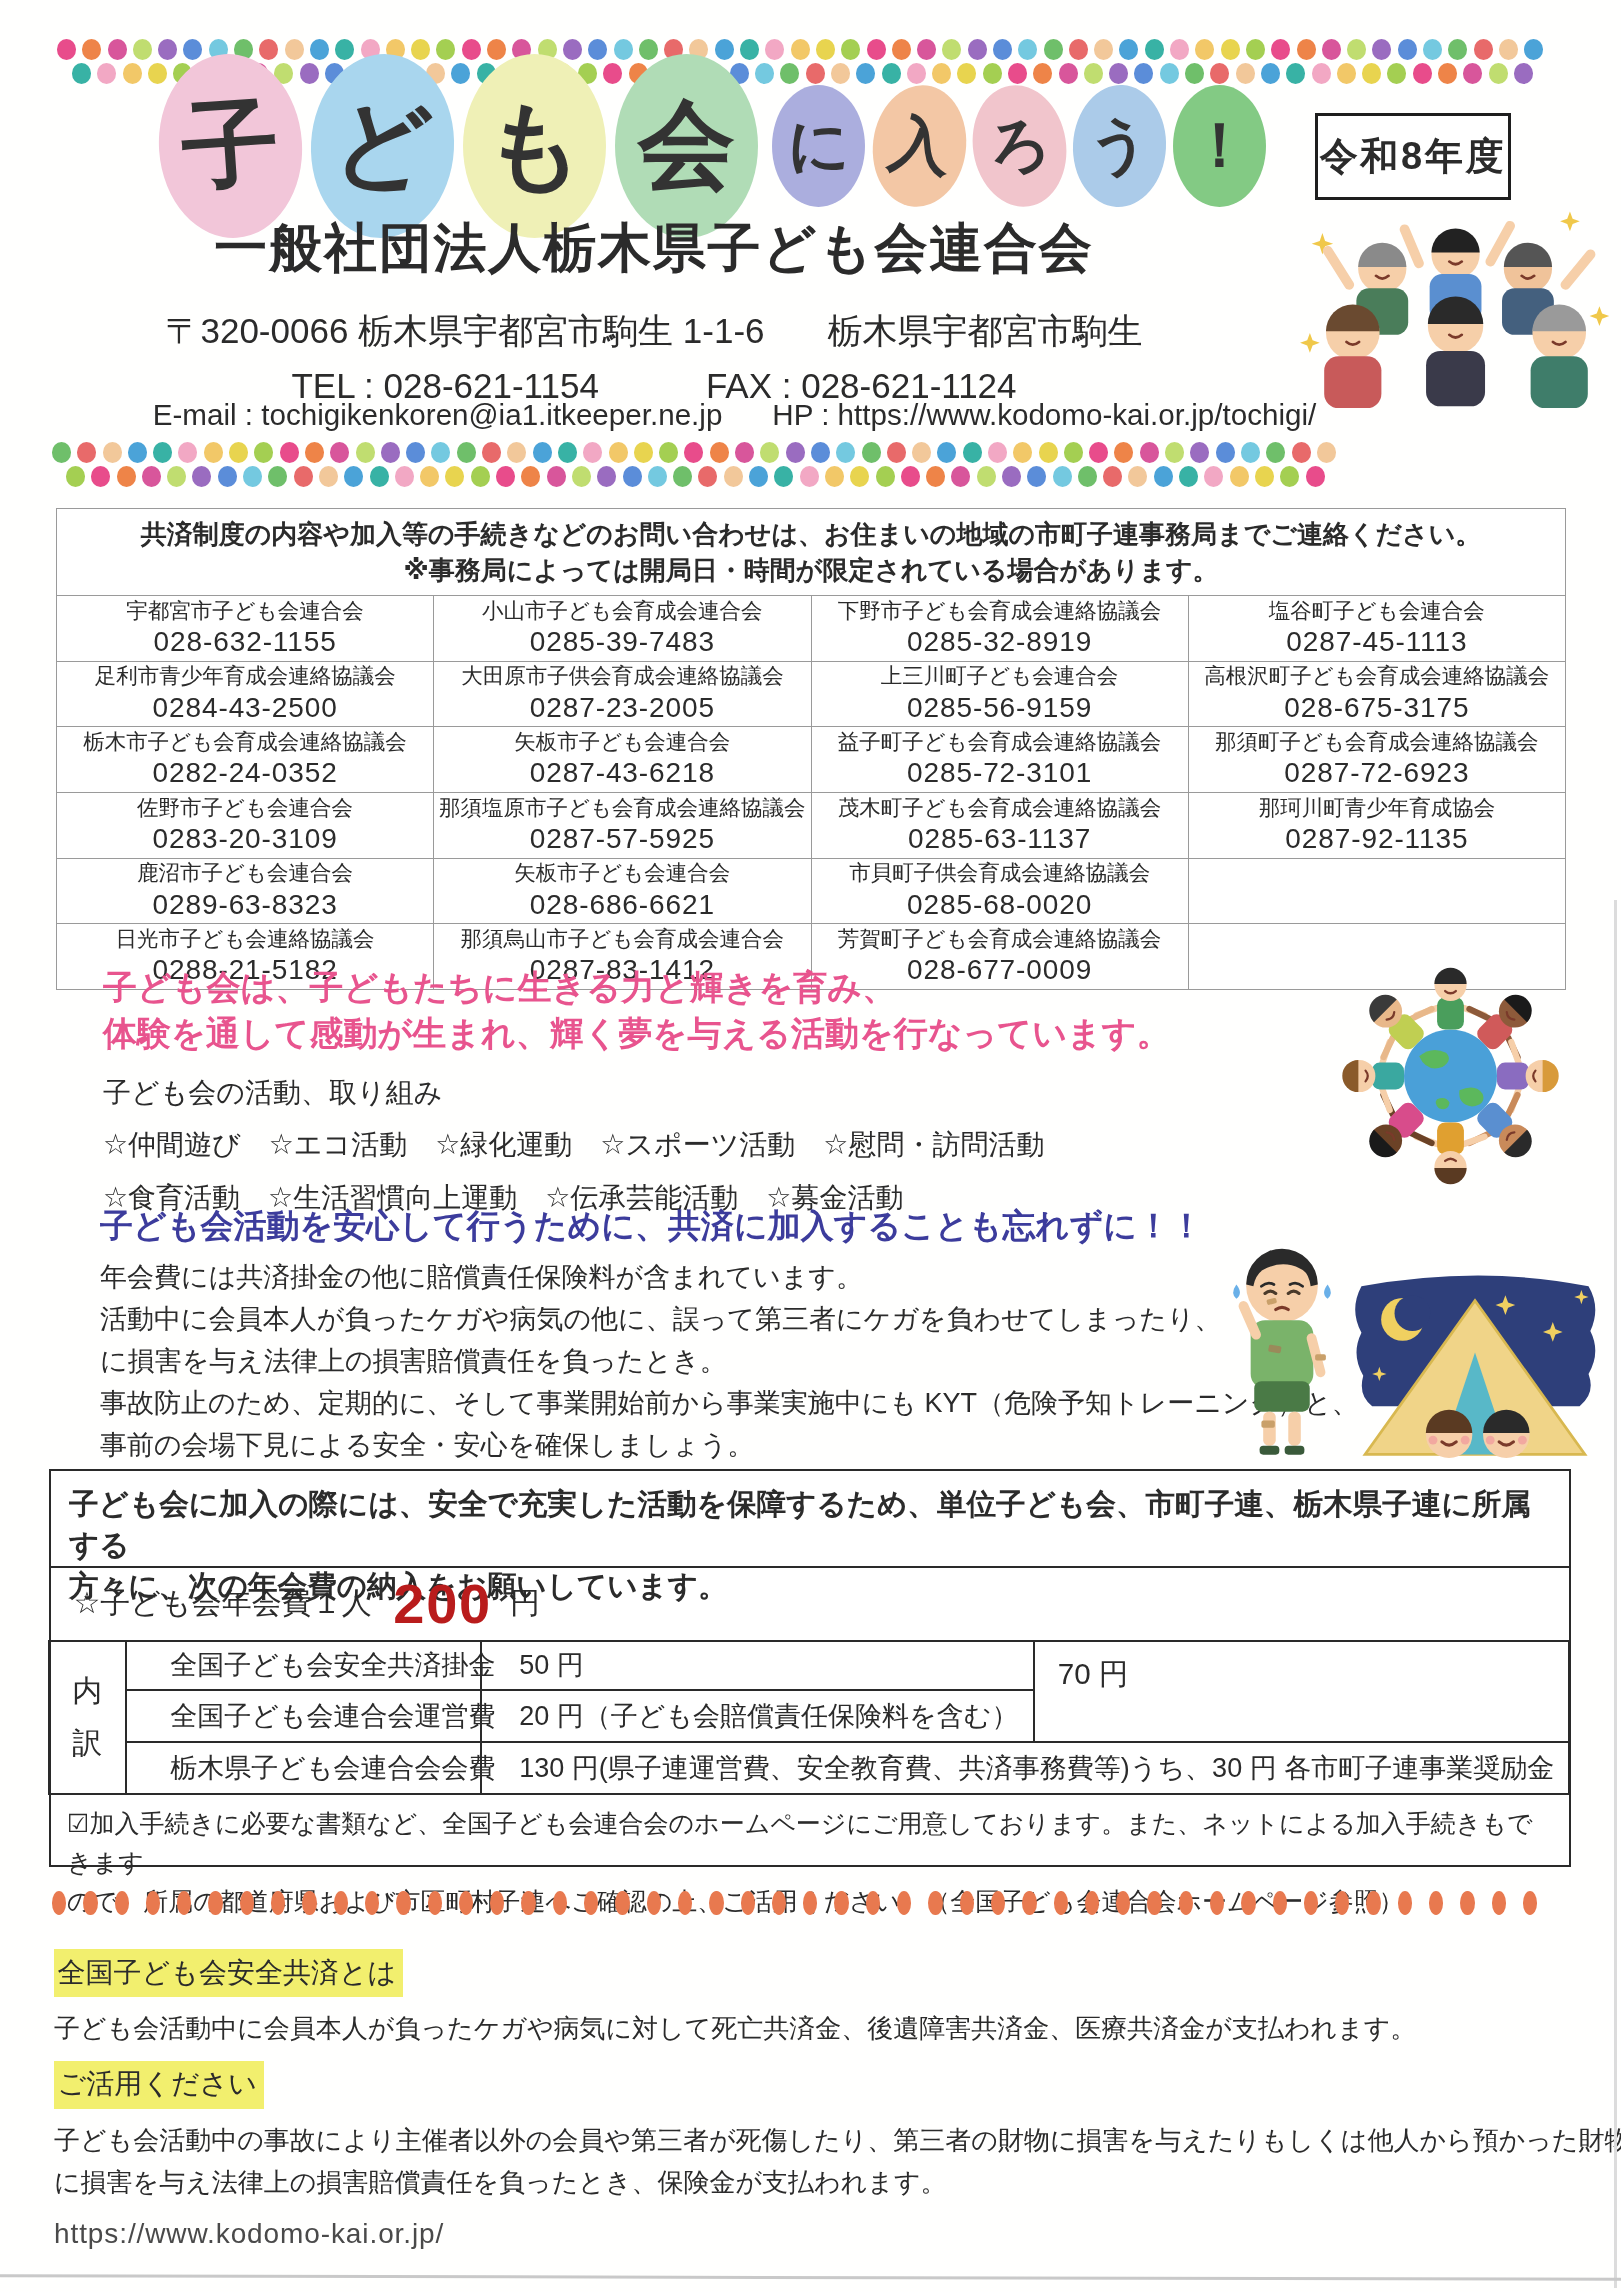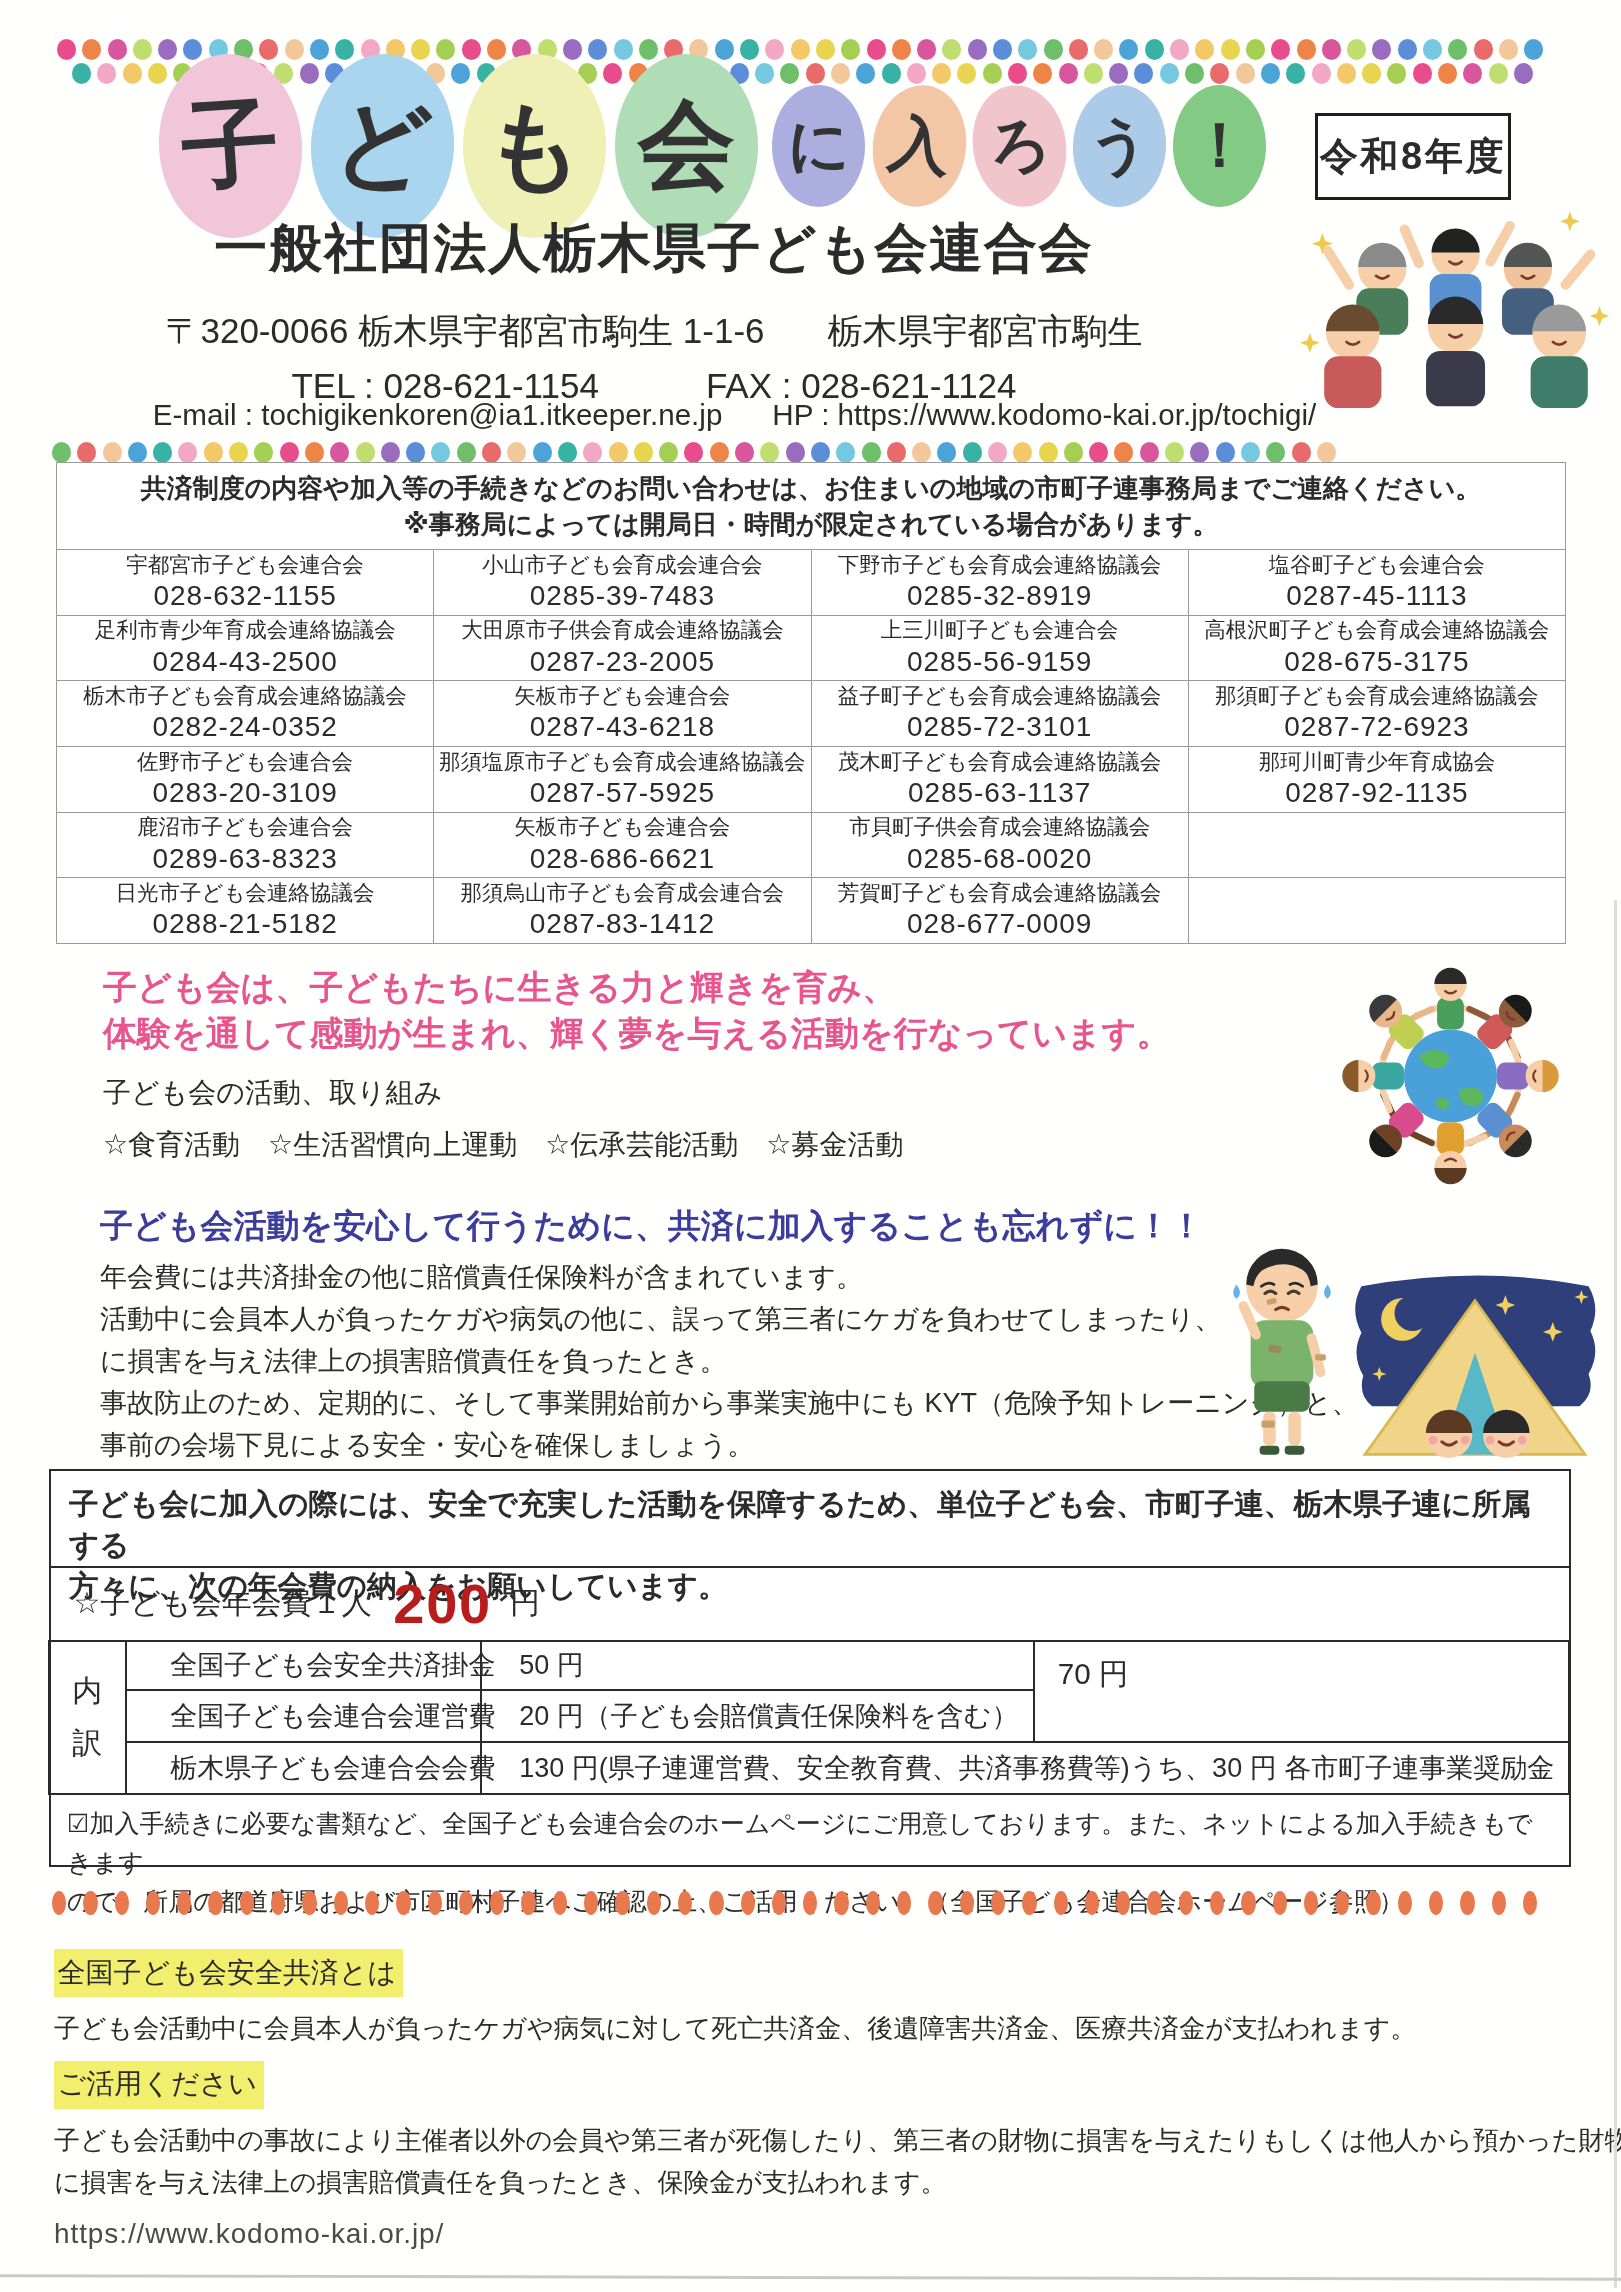--- a/index.html
+++ b/index.html
@@ -33,21 +33,21 @@
   #org-block{position:absolute;left:81px;top:213px;width:1146px;text-align:center;}
   #org-name{font-size:53px;font-weight:bold;letter-spacing:1.8px;white-space:nowrap;}
   #org-address{margin-top:23px;font-size:35px;white-space:nowrap;}
   #org-address .gap{display:inline-block;width:63px;}
   #org-telfax{margin-top:10.7px;font-size:35px;white-space:nowrap;}
   #org-telfax .gap{display:inline-block;width:107px;}
   #org-mail{position:absolute;left:54px;top:398px;width:1361px;text-align:center;
     font-size:29.6px;white-space:nowrap;}
   #org-mail .gap{display:inline-block;width:50px;}
   
-  #contact-table{position:absolute;left:56px;top:462px;width:1510px;
+  #contact-table{position:absolute;left:56px;top:508px;width:1510px;
     border-collapse:collapse;table-layout:fixed;background:#fff;}
   #contact-table th,#contact-table td{border:1.8px solid #9a9a9a;}
   #contact-table th{height:79px;font-weight:600;font-size:26px;line-height:1.4;padding:3.6px 0;}
   #contact-table td{height:61px;text-align:center;vertical-align:middle;padding:1.8px 0;}
   .c-name{font-size:21.5px;line-height:1.15;white-space:nowrap;}
   .c-phone{font-size:28px;letter-spacing:0.9px;margin-top:2.7px;}
   
   #mission{position:absolute;left:103px;top:964px;width:1164px;}
   .pink-line{font-size:34px;font-weight:bold;line-height:46px;white-space:nowrap;}
   #activities-title{margin-top:18px;font-size:28px;font-weight:500;}
@@ -511,20 +511,21 @@
           </td>
           <td></td>
         </tr>
       </tbody>
   </table>
 
   <div id="mission">
     <div class="pink-line" style="color:#e8548e;">子ども会は、子どもたちに生きる力と輝きを育み、</div>
     <div class="pink-line" style="color:#e8548e;">体験を通して感動が生まれ、輝く夢を与える活動を行なっています。</div>
     <div id="activities-title">子ども会の活動、取り組み</div>
+    <div class="stars-line">☆仲間遊び　☆エコ活動　☆緑化運動　☆スポーツ活動　☆慰問・訪問活動</div>
     <div class="stars-line">☆食育活動　☆生活習慣向上運動　☆伝承芸能活動　☆募金活動</div>
   </div>
 
   <svg class="illus" style="left:1294px;top:956px;" width="313" height="240" viewBox="0 0 350 268">
     <circle cx="175" cy="134" r="52" fill="#4aa0d8"></circle>
     <path d="M140,112 q14,-12 30,-4 q8,8 -4,16 q-18,6 -26,-12z" fill="#5cb85c"></path>
     <path d="M185,150 q18,-8 26,4 q4,12 -12,14 q-16,-2 -14,-18z" fill="#5cb85c"></path>
     <path d="M160,160 q10,-4 14,4 q-2,10 -12,6 q-6,-6 -2,-10z" fill="#5cb85c"></path>
     <g id="globe-kids">
         <g transform="rotate(0 175 134)">

